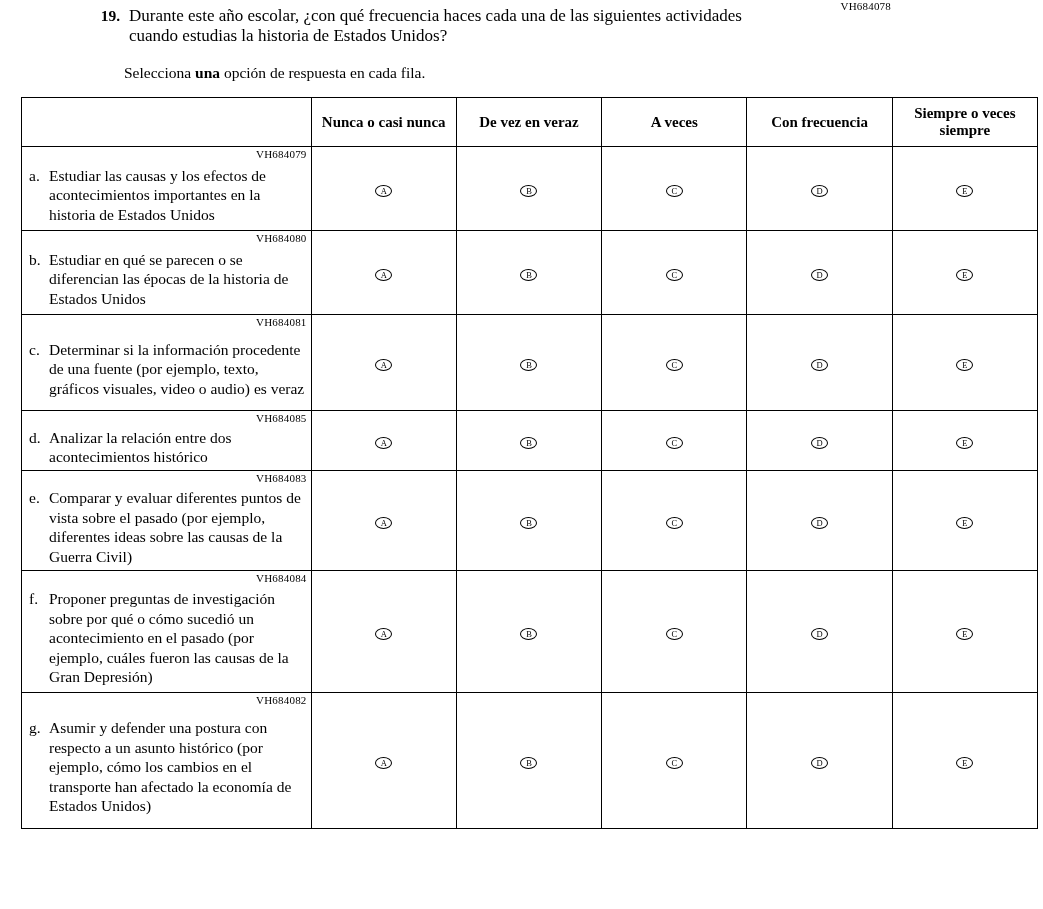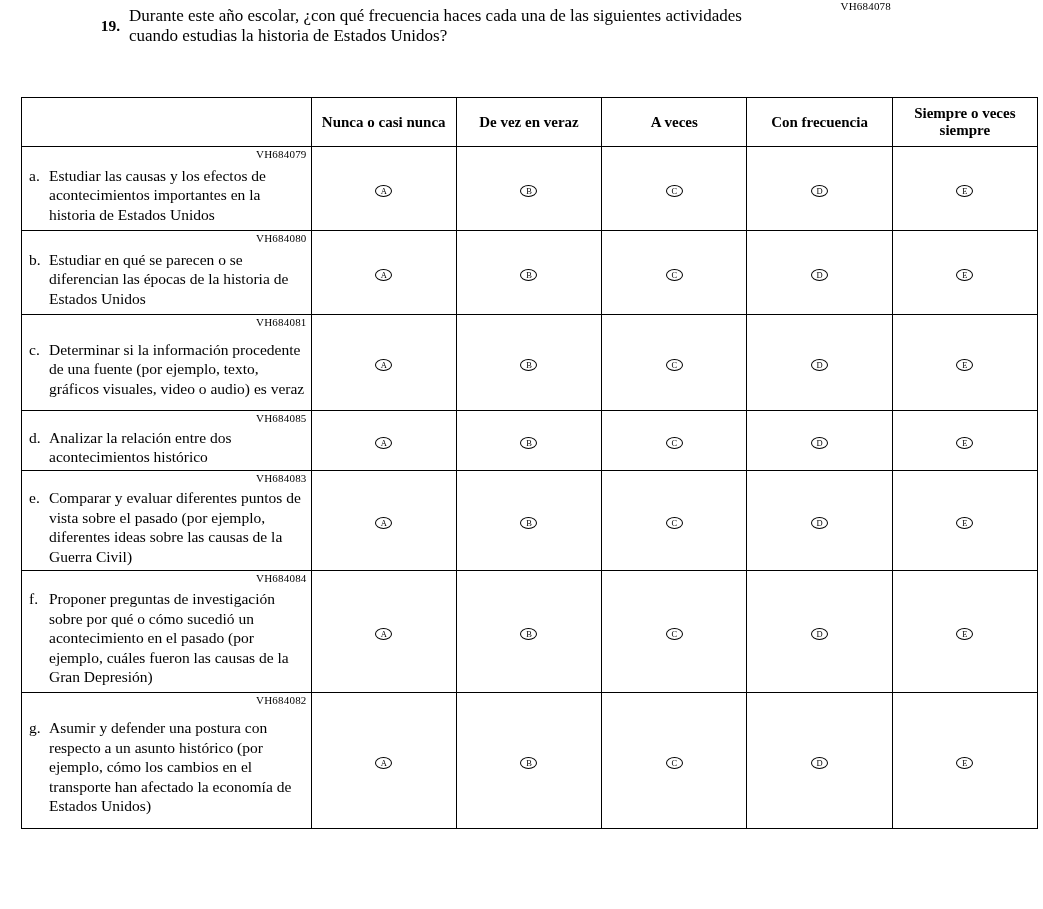--- a/index.html
+++ b/index.html
@@ -29,21 +29,21 @@
     letter-spacing: 0.2px;
   }
   .question-block {
     position: absolute;
     left: 86px;
     top: 6px;
     width: 660px;
   }
   .q-row {
     display: flex;
-    align-items: center;
+    align-items: flex-start;
   }
   .q-number {
     font-weight: bold;
     font-size: 15.5px;
     width: 34px;
     flex: none;
     text-align: right;
     padding-right: 9px;
     line-height: 20px;
   }
@@ -137,20 +137,21 @@
 
 <div class="page">
 
   <div class="corner-code">VH684078</div>
 
   <div class="question-block">
     <div class="q-row">
       <div class="q-number">19.</div>
       <div class="q-text">Durante este año escolar, ¿con qué frecuencia haces cada una de las siguientes actividades cuando estudias la historia de Estados Unidos?</div>
     </div>
+    <div class="q-instruction"><span>Selecciona </span><b>una</b><span> opción de respuesta en cada fila.</span></div>
   </div>
 
   <table class="matrix">
     <colgroup>
       <col class="col-stem">
       <col class="col-opt">
       <col class="col-opt">
       <col class="col-opt">
       <col class="col-opt">
       <col class="col-opt">

